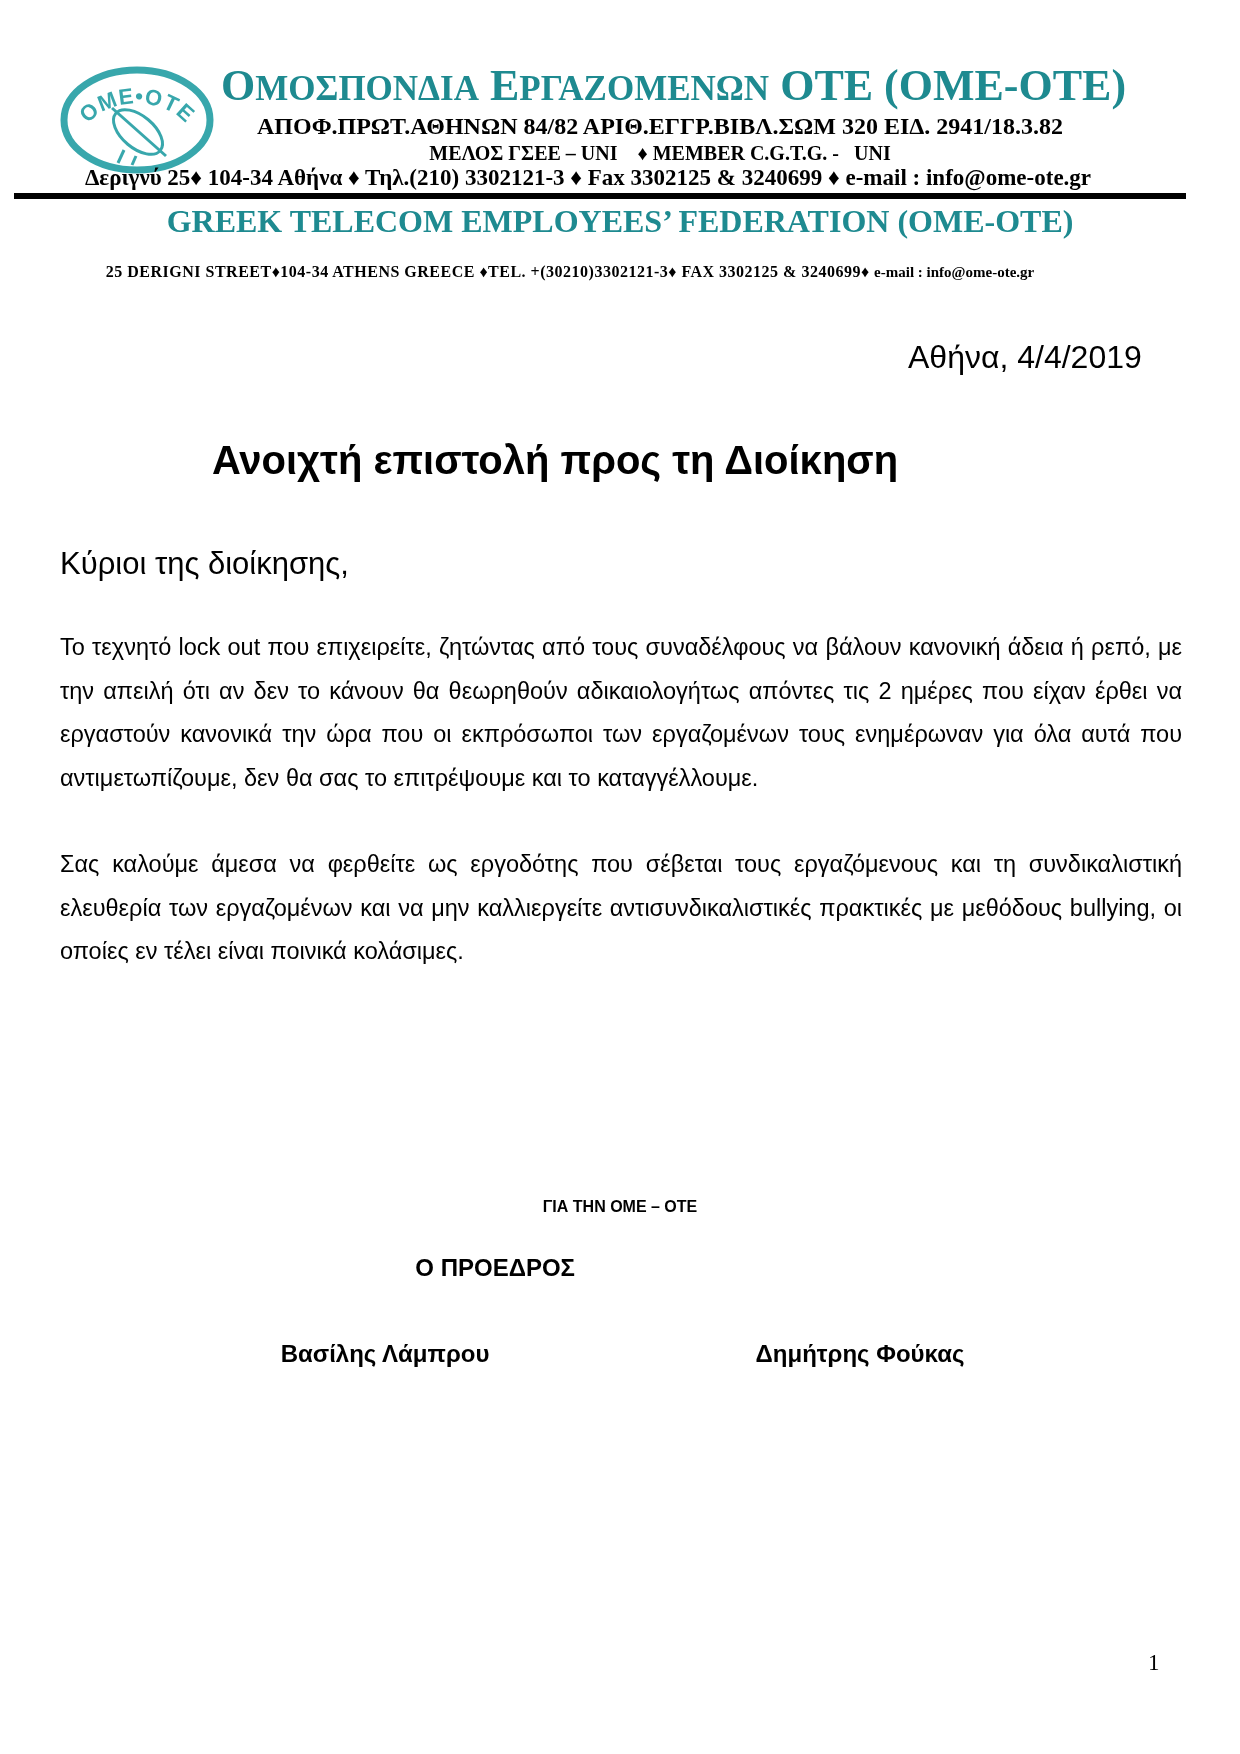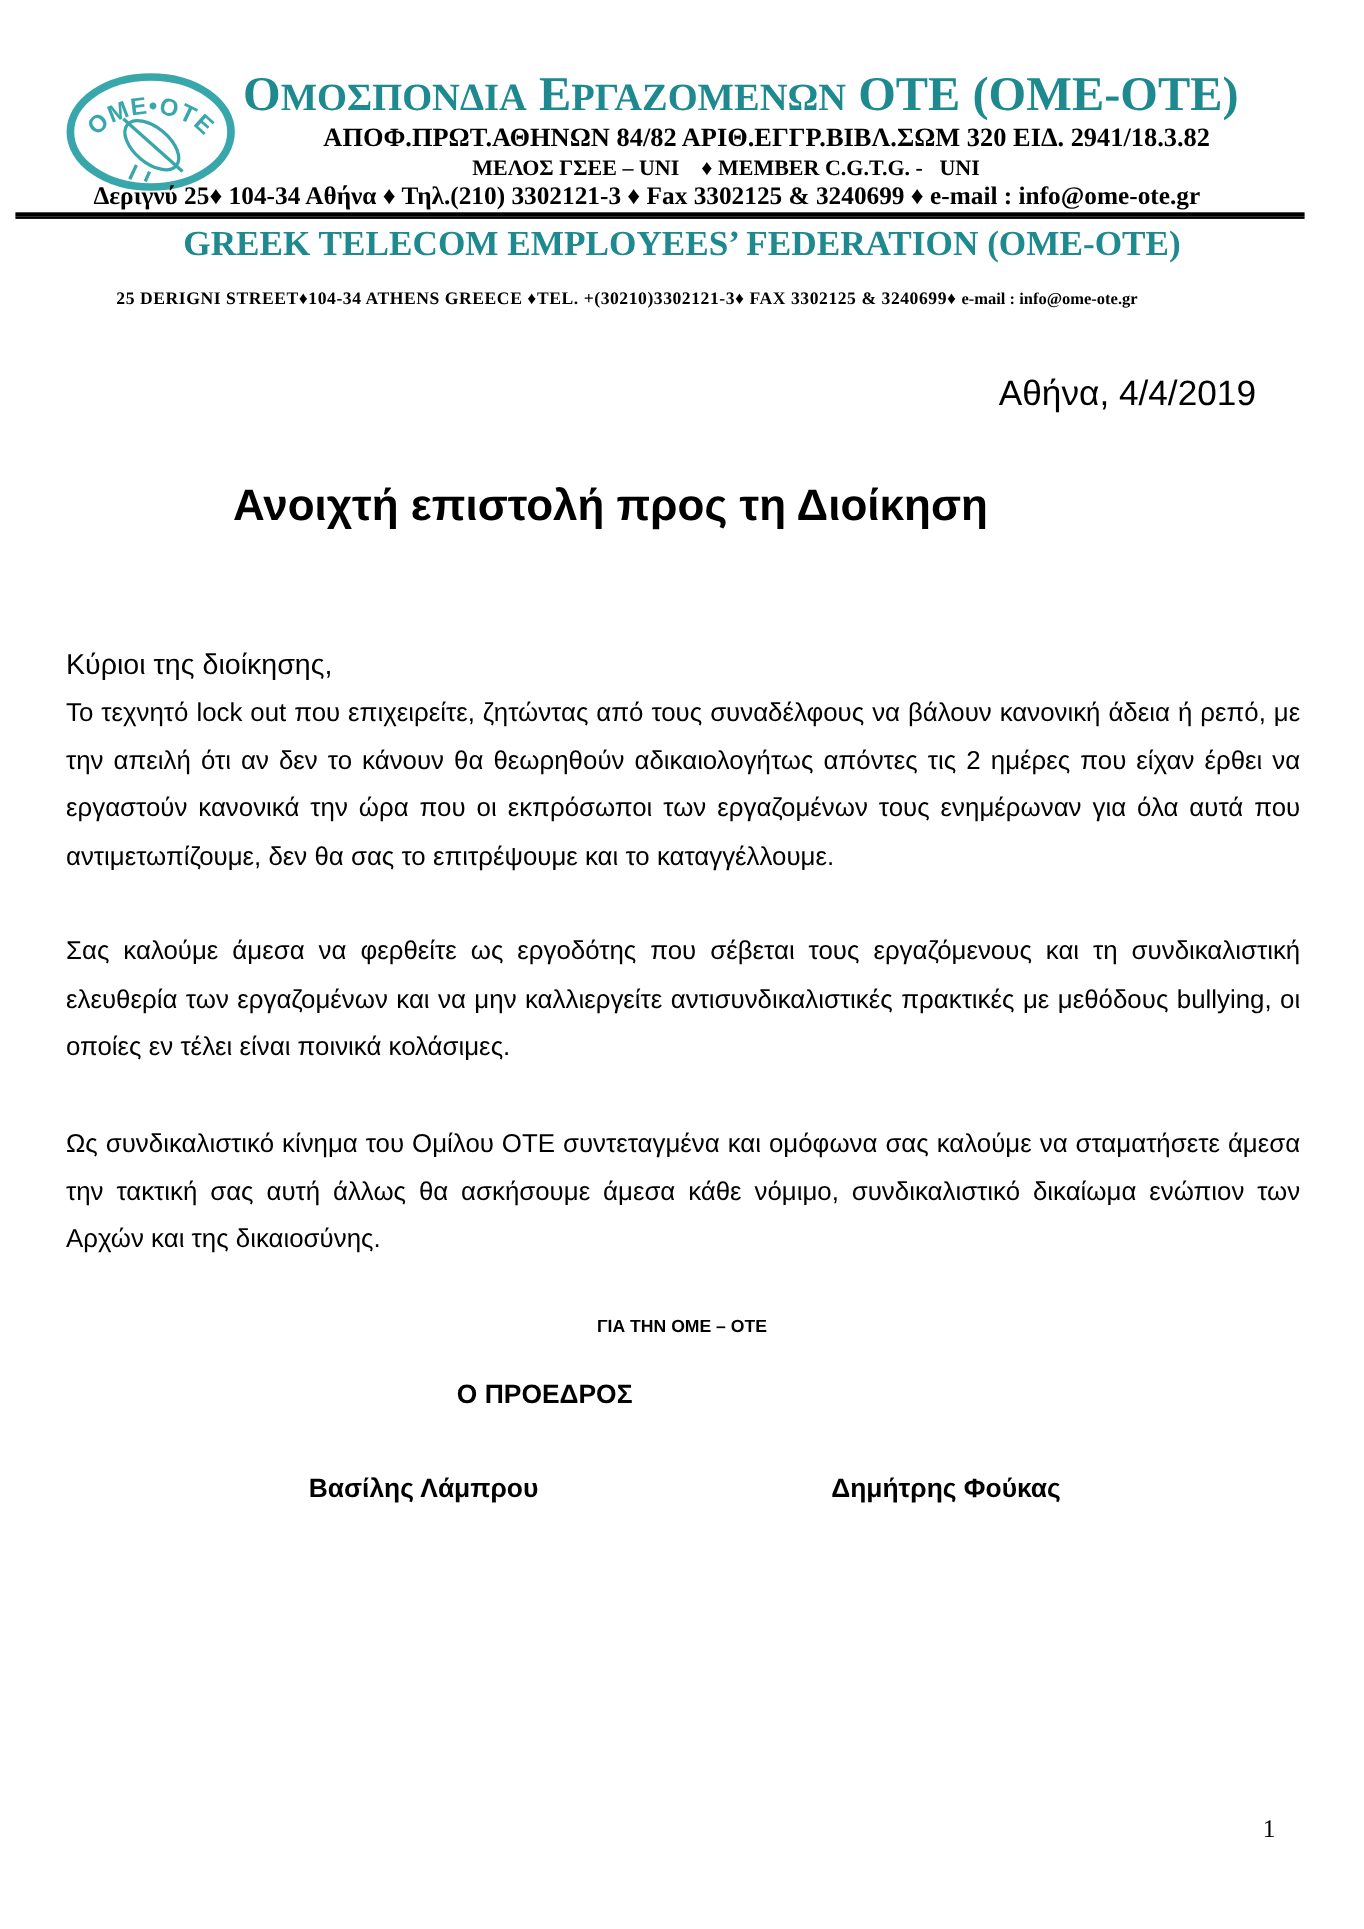--- a/index.html
+++ b/index.html
@@ -10,21 +10,21 @@
   }
   
   .logo { position:absolute; left:58px; top:64px; width:158px; height:112px; }
   .gr-title {
     position:absolute; left:221px; top:64px; white-space:nowrap;
     font-family:"Liberation Serif", serif; font-weight:bold;
     font-size:44px; line-height:1; color:#1e8a90;
   }
   .gr-title .rest { font-size:35px; }
   .reg-line {
-    position:absolute; left:220px; top:113px; width:880px; text-align:right; white-space:nowrap;
+    position:absolute; left:220px; top:113px; width:880px; text-align:center; white-space:nowrap;
     font-family:"Liberation Serif", serif; font-weight:bold; font-size:24px;
   }
   .member-line {
     position:absolute; left:220px; top:142px; width:880px; text-align:center; white-space:pre;
     font-family:"Liberation Serif", serif; font-weight:bold; font-size:20px;
   }
   .gr-address {
     position:absolute; left:0; top:165px; width:1140px; text-align:center; white-space:nowrap;
     font-family:"Liberation Serif", serif; font-weight:bold; font-size:23px;padding-left:36px;
   }
@@ -40,21 +40,21 @@
     position:absolute; left:0; top:263px; width:1140px; text-align:center; white-space:nowrap;
     font-family:"Liberation Serif", serif; font-weight:bold; font-size:16px; letter-spacing:0.5px;
   }
   .en-address .email { font-size:15px; letter-spacing:0; }
   
   .date { position:absolute; left:908px; top:338px; font-size:32px; line-height:1.2; }
   .title {
     position:absolute; left:0; top:438px; width:1110px; text-align:center;
     font-size:40px; font-weight:bold; line-height:1.1;
   }
-  .salutation { position:absolute; left:60px; top:542px; font-size:26px; line-height:1.4;margin-top:44px; }
+  .salutation { position:absolute; left:60px; top:542px; font-size:31px; line-height:1.4; }
   .body {
     position:absolute; left:60px; width:1122px;
     font-size:23.5px; line-height:43.5px; text-align:justify;
   }
   .p1 { top:626px; }
   .p2 { top:843px; }
   .p3 { top:1018px; }
   
   .sig-for  { position:absolute; left:0; top:1198px; width:1240px; text-align:center; font-weight:bold; font-size:16px; }
   .sig-role { position:absolute; top:1254px; width:400px; text-align:right; font-weight:bold; font-size:24px; }
@@ -110,21 +110,20 @@
   </header>
 
   <div class="date">Αθήνα, 4/4/2019</div>
 
   <h1 class="title">Ανοιχτή επιστολή προς τη Διοίκηση</h1>
 
   <div class="salutation">Κύριοι της διοίκησης,</div>
 
   <p class="body p1">Το τεχνητό lock out που επιχειρείτε, ζητώντας από τους συναδέλφους να βάλουν κανονική άδεια ή ρεπό, με την απειλή ότι αν δεν το κάνουν θα θεωρηθούν αδικαιολογήτως απόντες τις 2 ημέρες που είχαν έρθει να εργαστούν κανονικά την ώρα που οι εκπρόσωποι των εργαζομένων τους ενημέρωναν για όλα αυτά που αντιμετωπίζουμε, δεν θα σας το επιτρέψουμε και το καταγγέλλουμε.</p>
   <p class="body p2">Σας καλούμε άμεσα να φερθείτε ως εργοδότης που σέβεται τους εργαζόμενους και τη συνδικαλιστική ελευθερία των εργαζομένων και να μην  καλλιεργείτε αντισυνδικαλιστικές πρακτικές με μεθόδους bullying, οι  οποίες  εν τέλει είναι ποινικά κολάσιμες.</p>
-  <p class="body p3">Ως συνδικαλιστικό κίνημα του Ομίλου ΟΤΕ συντεταγμένα και ομόφωνα σας καλούμε να σταματήσετε άμεσα την τακτική σας αυτή άλλως θα ασκήσουμε άμεσα κάθε νόμιμο, συνδικαλιστικό  δικαίωμα ενώπιον των Αρχών και της δικαιοσύνης.</p>
 
   <div class="sig-for">ΓΙΑ ΤΗΝ ΟΜΕ – ΟΤΕ</div>
 
   <div class="sig-role left">Ο ΠΡΟΕΔΡΟΣ</div>
 
   <div class="sig-name right">Δημήτρης Φούκας</div>
   <div class="sig-name left">Βασίλης Λάμπρου</div>
 
   <div class="pageno">1</div>
 </div>

